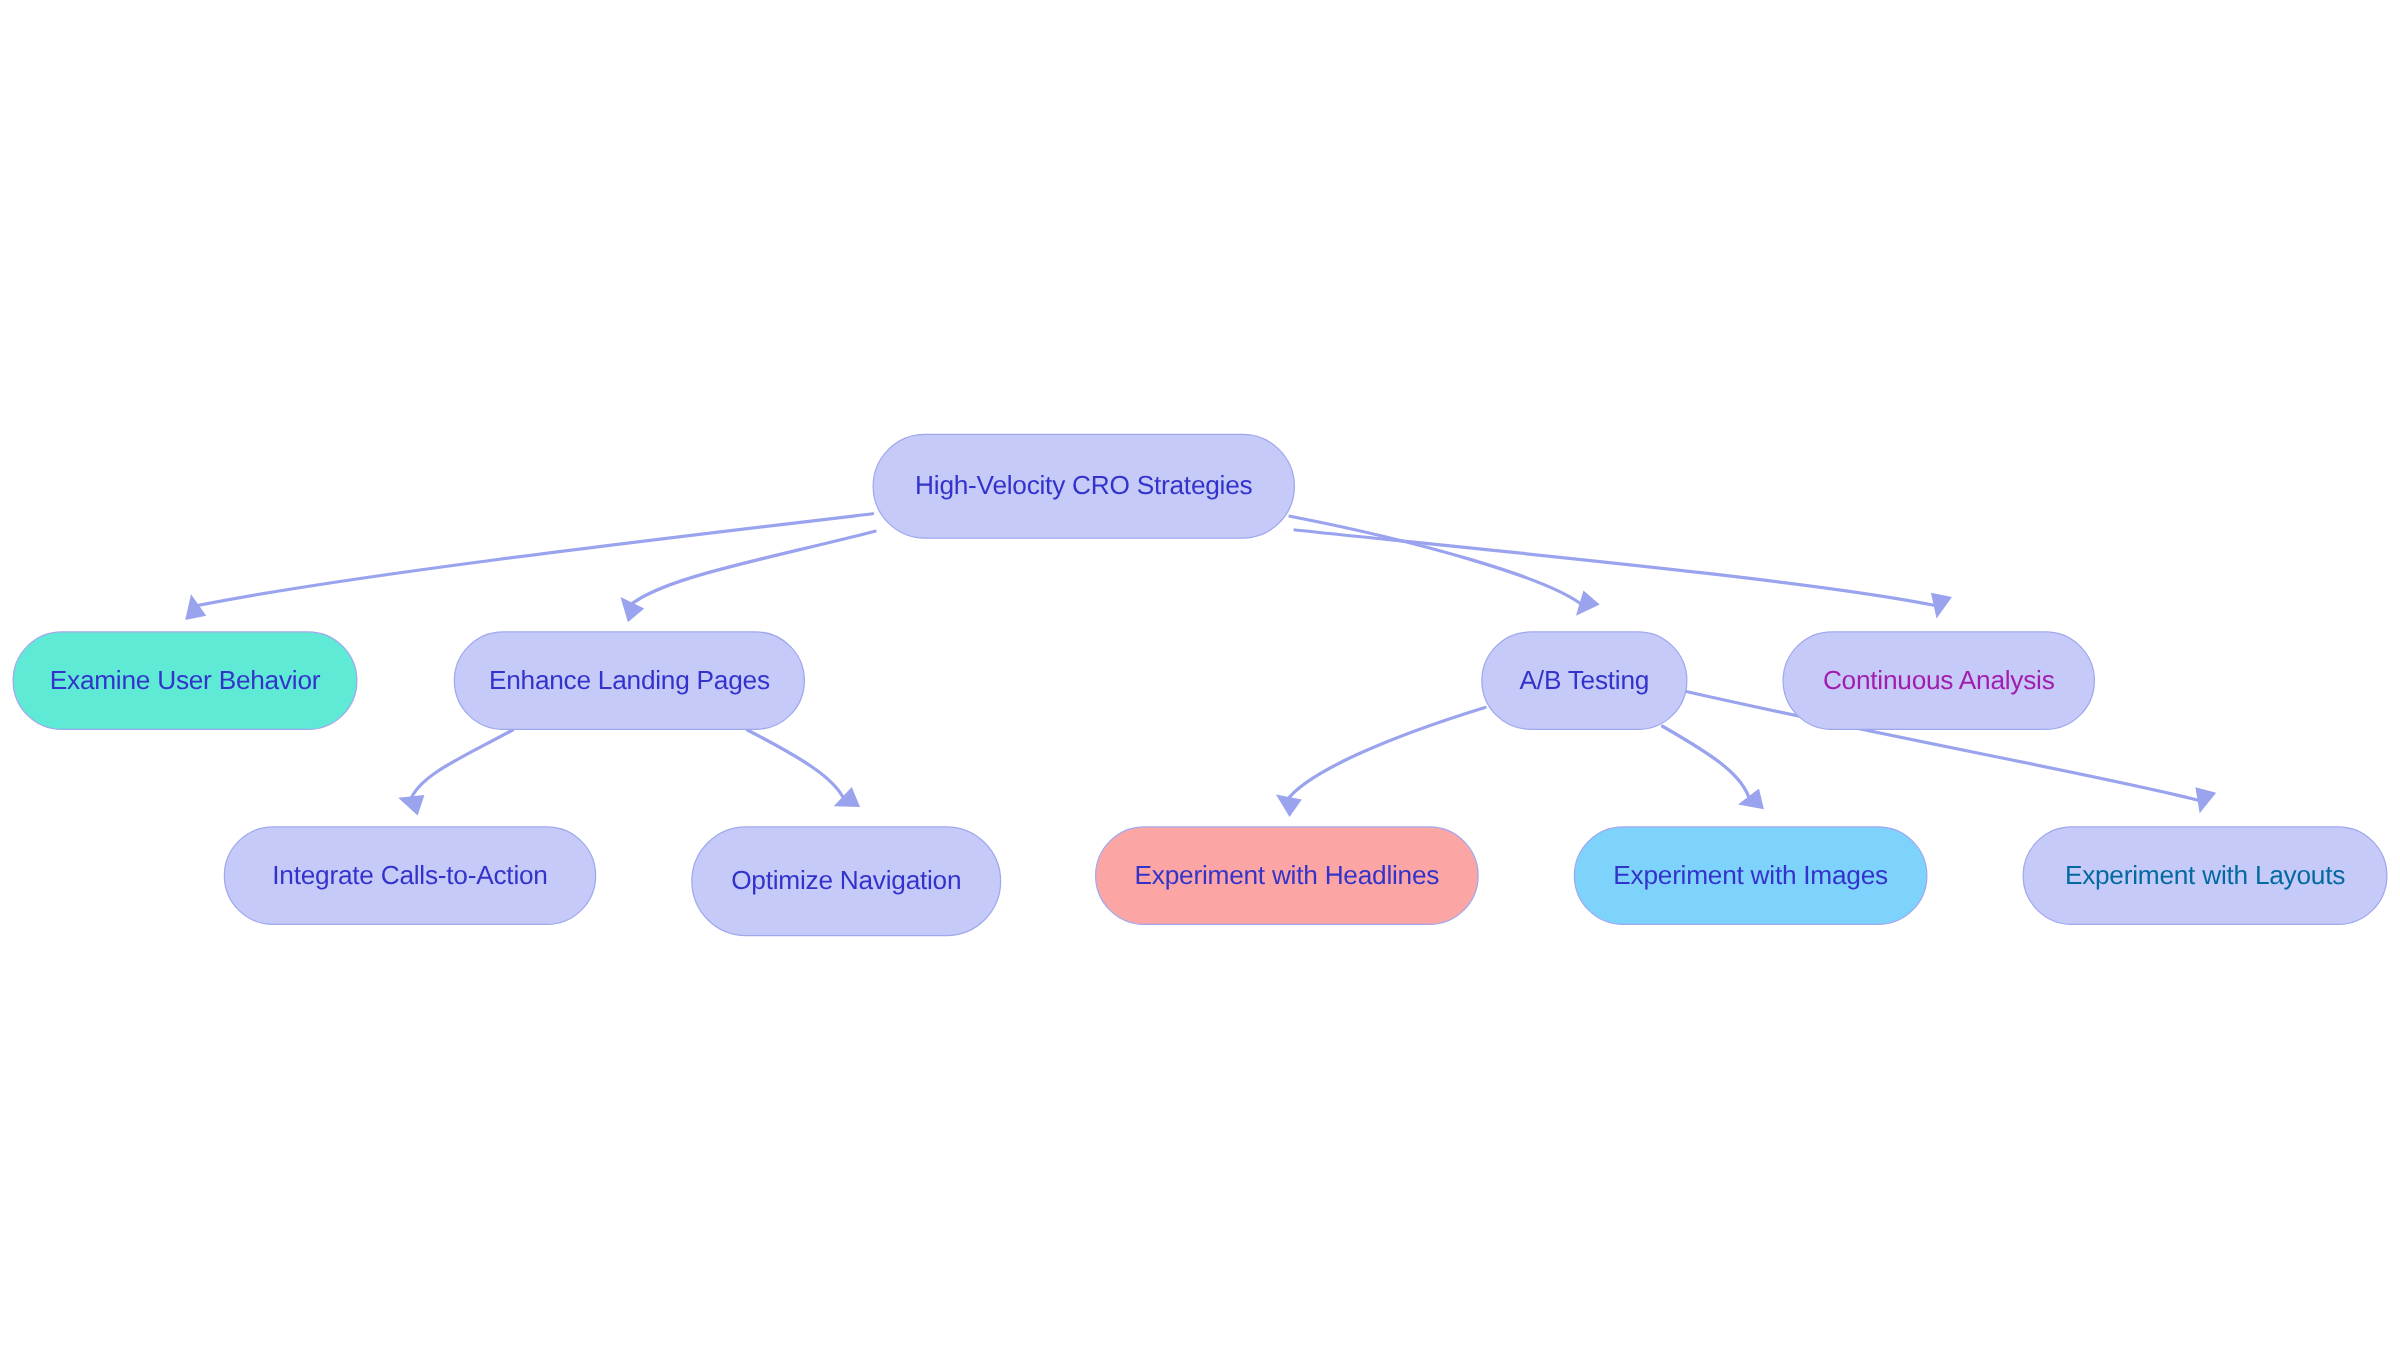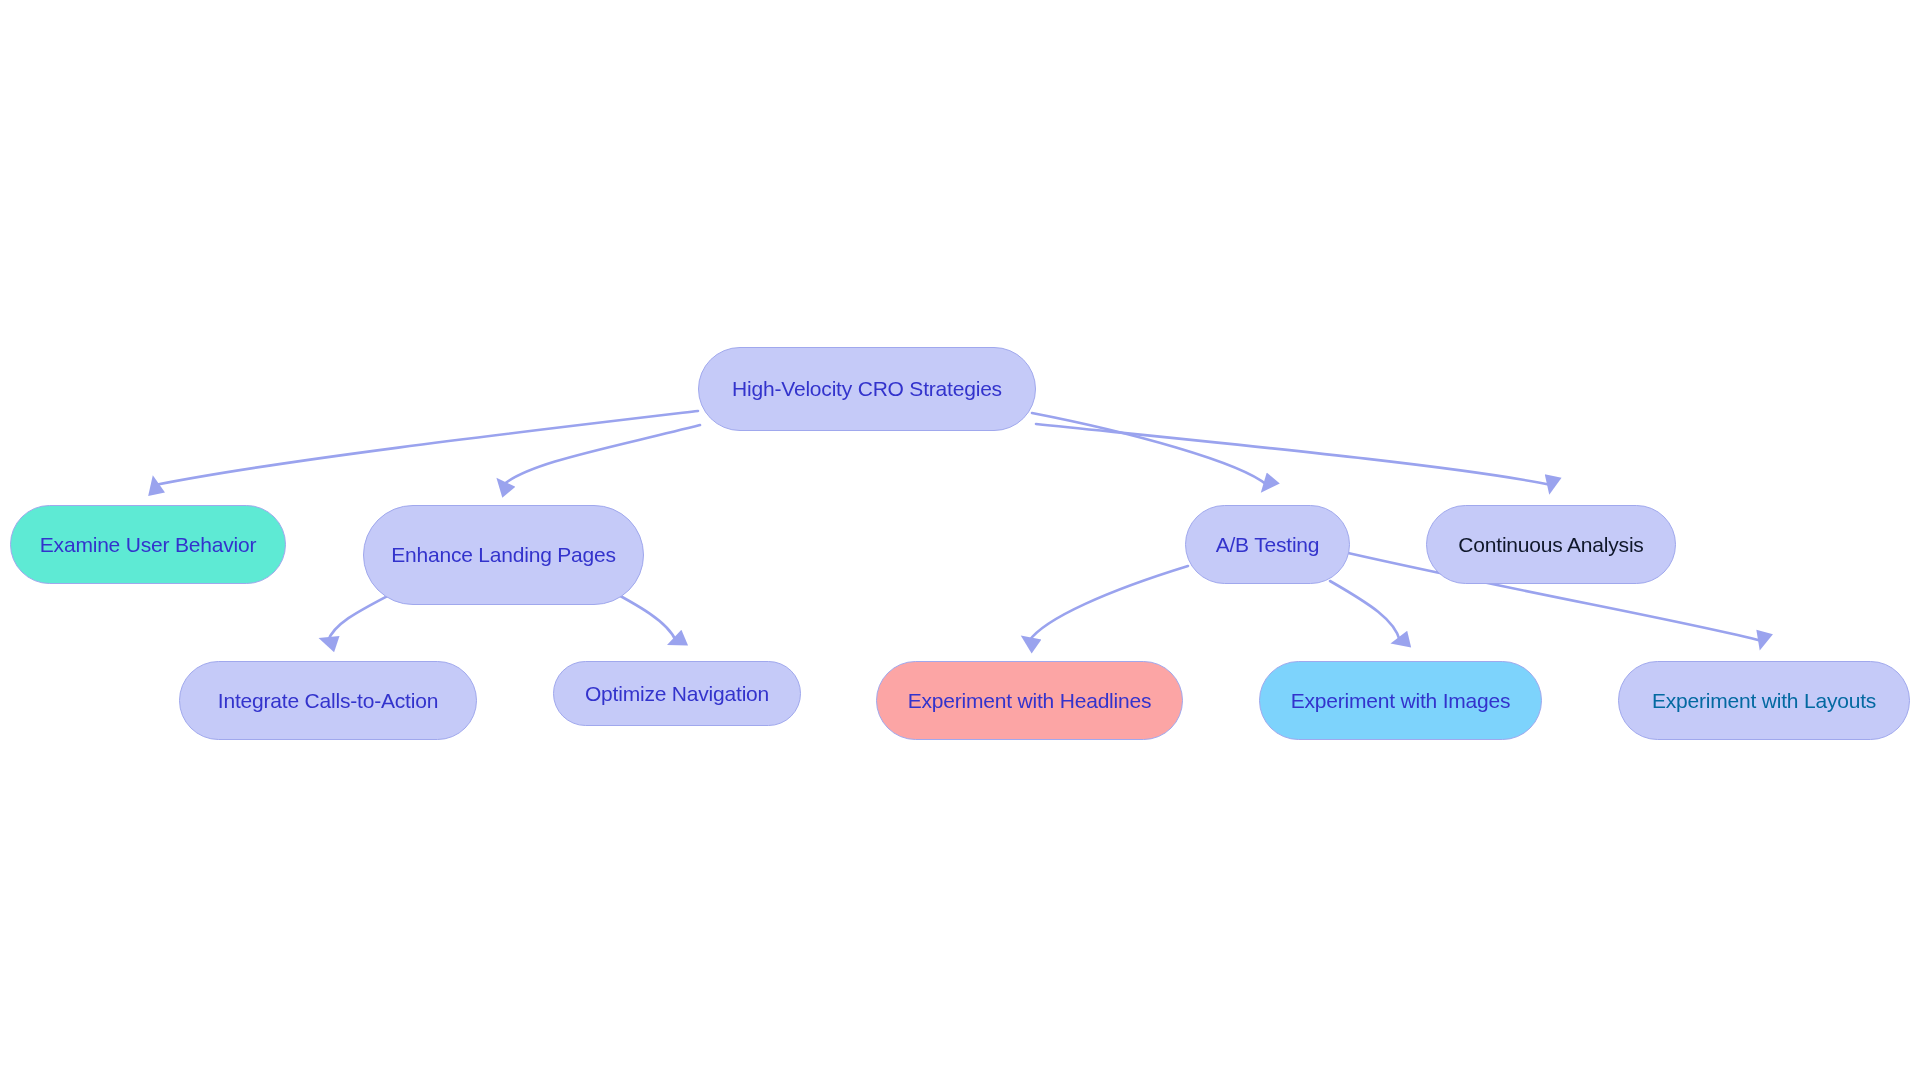--- a/index.html
+++ b/index.html
@@ -67,33 +67,33 @@
       </g>
   </svg>
 
   <div id="nodes-group">
       <div class="node" style="left: 698px; top: 347px; width: 338px; height: 84px; background: rgb(197, 202, 248); border-color: rgb(160, 168, 237); color: rgb(51, 51, 204);">
         <span class="node-label">High-Velocity CRO Strategies</span>
       </div>
       <div class="node" style="left: 10px; top: 505px; width: 276px; height: 79px; background: #5eead4; border-color: rgb(160, 168, 237); color: rgb(51, 51, 204);">
         <span class="node-label">Examine User Behavior</span>
       </div>
-      <div class="node" style="left: 363px; top: 505px; width: 281px; height: 100px; background: rgb(197, 202, 248); border-color: rgb(160, 168, 237); color: rgb(51, 51, 204);">
+      <div class="node" style="left: 363px; top: 505px; width: 281px; height: 79px; background: rgb(197, 202, 248); border-color: rgb(160, 168, 237); color: rgb(51, 51, 204);">
         <span class="node-label">Enhance Landing Pages</span>
       </div>
       <div class="node" style="left: 1185px; top: 505px; width: 165px; height: 79px; background: rgb(197, 202, 248); border-color: rgb(160, 168, 237); color: rgb(51, 51, 204);">
         <span class="node-label">A/B Testing</span>
       </div>
-      <div class="node" style="left: 1426px; top: 505px; width: 250px; height: 79px; background: rgb(197, 202, 248); border-color: rgb(160, 168, 237); color: #0f172a;">
+      <div class="node" style="left: 1426px; top: 505px; width: 250px; height: 79px; background: rgb(197, 202, 248); border-color: rgb(160, 168, 237); color: #a21caf;">
         <span class="node-label">Continuous Analysis</span>
       </div>
       <div class="node" style="left: 179px; top: 661px; width: 298px; height: 79px; background: rgb(197, 202, 248); border-color: rgb(160, 168, 237); color: rgb(51, 51, 204);">
         <span class="node-label">Integrate Calls-to-Action</span>
       </div>
-      <div class="node" style="left: 553px; top: 661px; width: 248px; height: 65px; background: rgb(197, 202, 248); border-color: rgb(160, 168, 237); color: rgb(51, 51, 204);">
+      <div class="node" style="left: 553px; top: 661px; width: 248px; height: 88px; background: rgb(197, 202, 248); border-color: rgb(160, 168, 237); color: rgb(51, 51, 204);">
         <span class="node-label">Optimize Navigation</span>
       </div>
       <div class="node" style="left: 876px; top: 661px; width: 307px; height: 79px; background: #fca5a5; border-color: rgb(160, 168, 237); color: rgb(51, 51, 204);">
         <span class="node-label">Experiment with Headlines</span>
       </div>
       <div class="node" style="left: 1259px; top: 661px; width: 283px; height: 79px; background: #7dd3fc; border-color: rgb(160, 168, 237); color: rgb(51, 51, 204);">
         <span class="node-label">Experiment with Images</span>
       </div>
       <div class="node" style="left: 1618px; top: 661px; width: 292px; height: 79px; background: rgb(197, 202, 248); border-color: rgb(160, 168, 237); color: #0369a1;">
         <span class="node-label">Experiment with Layouts</span>

